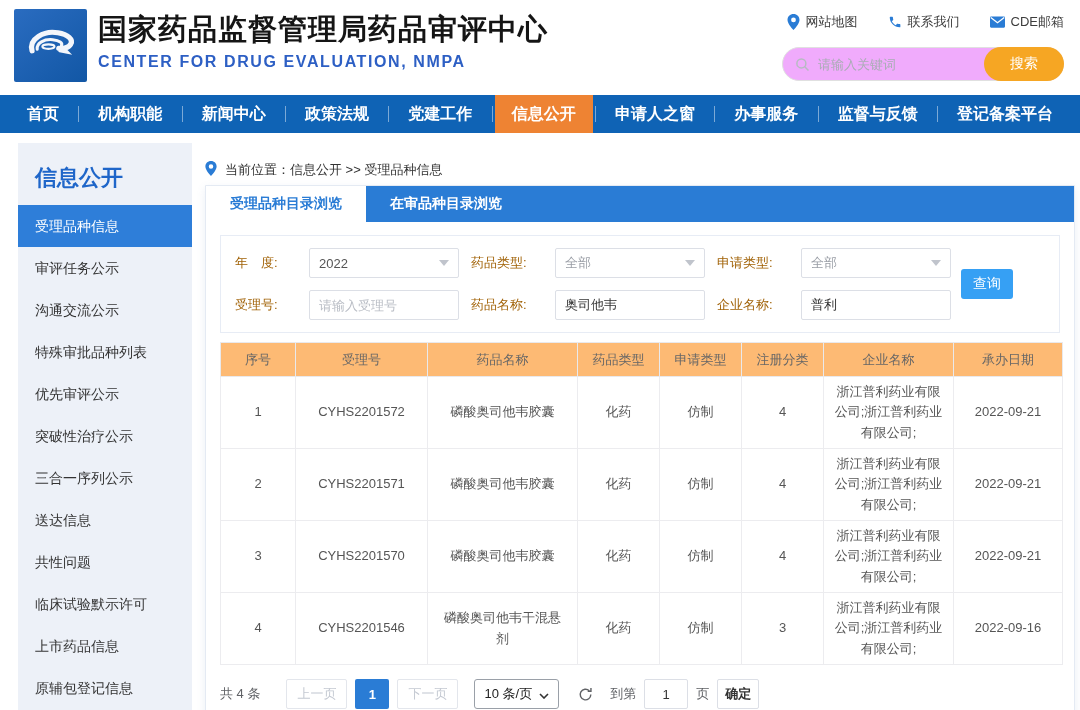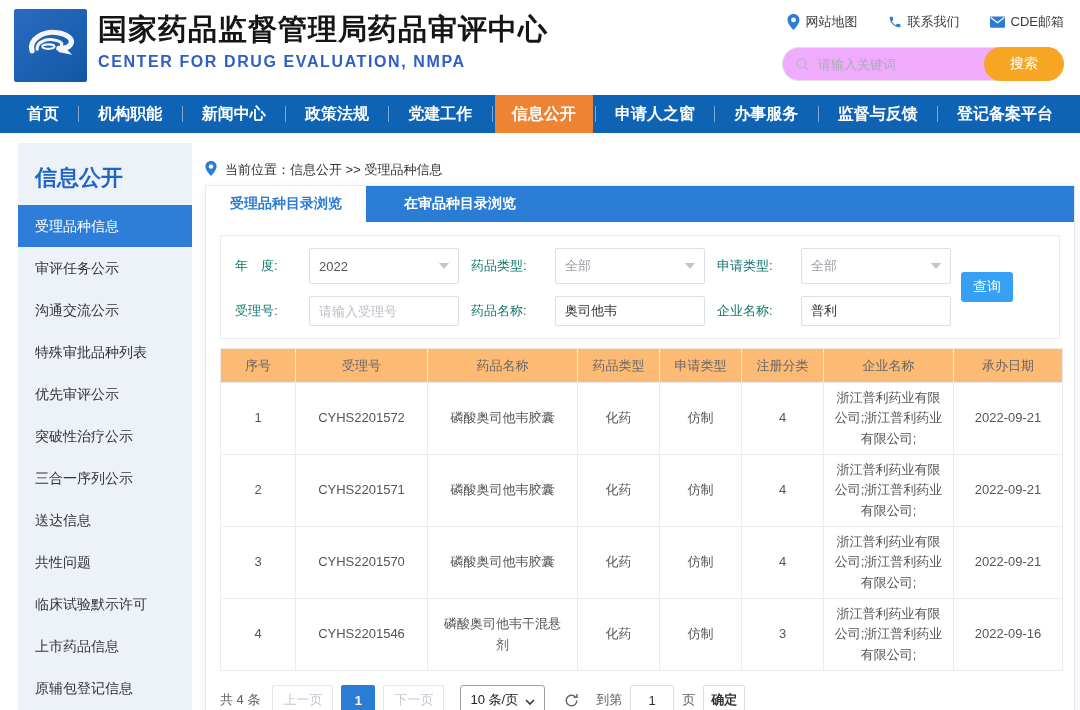--- a/index.html
+++ b/index.html
@@ -42,32 +42,32 @@
   .sidebar-title { padding:20px 0 12px 17px; font-size:22px; font-weight:700; color:#1f66c9; }
   .side-item { height:42px; line-height:42px; padding-left:17px; font-size:14px; color:#333;
     cursor:pointer; white-space:nowrap; }
   .side-item.active { background:#2e7ed9; color:#fff; }
 
   
   .content { position:absolute; left:205px; top:143px; width:870px; }
   .breadcrumb { display:flex; align-items:flex-end; gap:8px; height:36px; font-size:13px; color:#333; }
   .card { margin-top:6px; border:1px solid #e4eaf3; border-radius:0 0 8px 8px;
     box-shadow:0 3px 8px rgba(110,140,190,.14); background:#fff; padding-bottom:14px; }
-  .tabbar { height:36px; background:#2a7cd5; display:flex; border-radius:0;gap:14px; }
+  .tabbar { height:36px; background:#2a7cd5; display:flex; border-radius:0; }
   .tab { padding:0 24px; display:flex; align-items:center; color:#fff; font-size:14px;
     font-weight:700; cursor:pointer; }
   .tab.active { background:#fff; color:#2a7cd5; }
 
   
   .filterbox { margin:13px 14px 0 14px; border:1px solid #e7ecf5; position:relative;
     padding:12px 14px; }
   .filter-grid { display:grid; grid-template-columns:62px 150px 72px 150px 72px 150px;
     column-gap:12px; row-gap:12px; align-items:center; }
-  .f-label { font-size:13px; color:#0f766e; white-space:nowrap; }
-  .f-select { height:36px; border:1px solid #dcdfe6; border-radius:2px; background:#fff;
+  .f-label { font-size:13px; color:#a16207; white-space:nowrap; }
+  .f-select { height:30px; border:1px solid #dcdfe6; border-radius:2px; background:#fff;
     display:flex; align-items:center; justify-content:space-between; padding:5px 9px;
     font-size:13px; color:#9a9ea6; cursor:pointer; }
   .f-select.dark { color:#555; }
   .caret { width:0; height:0; border-left:5px solid transparent; border-right:5px solid transparent;
     border-top:6px solid #c0c4cc; }
   .f-input { height:30px; border:1px solid #dcdfe6; border-radius:2px; padding:0 9px;
     font-size:13px; color:#333; width:100%; outline:none; font-family:inherit; }
   .f-input::placeholder { color:#b9bdc5; }
   .query-btn { position:absolute; right:46px; top:50%; transform:translateY(-50%);
     width:52px; height:30px; background:#36a0f4; border:none; border-radius:3px;
@@ -76,21 +76,21 @@
   
   table.result { width:842px; margin:9px 14px 0 14px; border-collapse:collapse; table-layout:fixed; }
   .result th { background:#fdba74; border:1px solid #e9e9ec; height:34px;
     font-size:13px; font-weight:400; color:#666; }
   .result td { border:1px solid #ececef; height:72px; text-align:center; vertical-align:middle;
     font-size:13px; color:#555; padding:4px 10px; line-height:1.55; word-break:break-all; }
 
   
   .pagination { margin:14px 14px 0 14px; display:flex; align-items:center; gap:8px;
     font-size:13px; color:#606266; }
-  .pg-total { margin-right:4px; }
+  .pg-total { margin-right:18px; }
   .pg-btn { min-width:58px; height:30px; border:1px solid #e3e6ec; border-radius:2px;
     display:flex; align-items:center; justify-content:center; color:#c4c9d2; background:#fff;
     cursor:pointer; padding:0 10px; }
   .pg-current { width:34px; height:30px; background:#2a7cd5; color:#fff; border-radius:2px;
     display:flex; align-items:center; justify-content:center; font-weight:700; cursor:pointer; }
   .pg-size { margin-left:8px; height:30px; border:1px solid #9aa0a8; border-radius:3px;
     display:flex; align-items:center; gap:7px; padding:0 9px; color:#222; cursor:pointer; }
   .refresh { margin-left:10px; display:flex; color:#606266; cursor:pointer; }
   .goto-label { margin-left:8px; }
   .goto-input { width:44px; height:30px; border:1px solid #dcdfe6; border-radius:2px;

